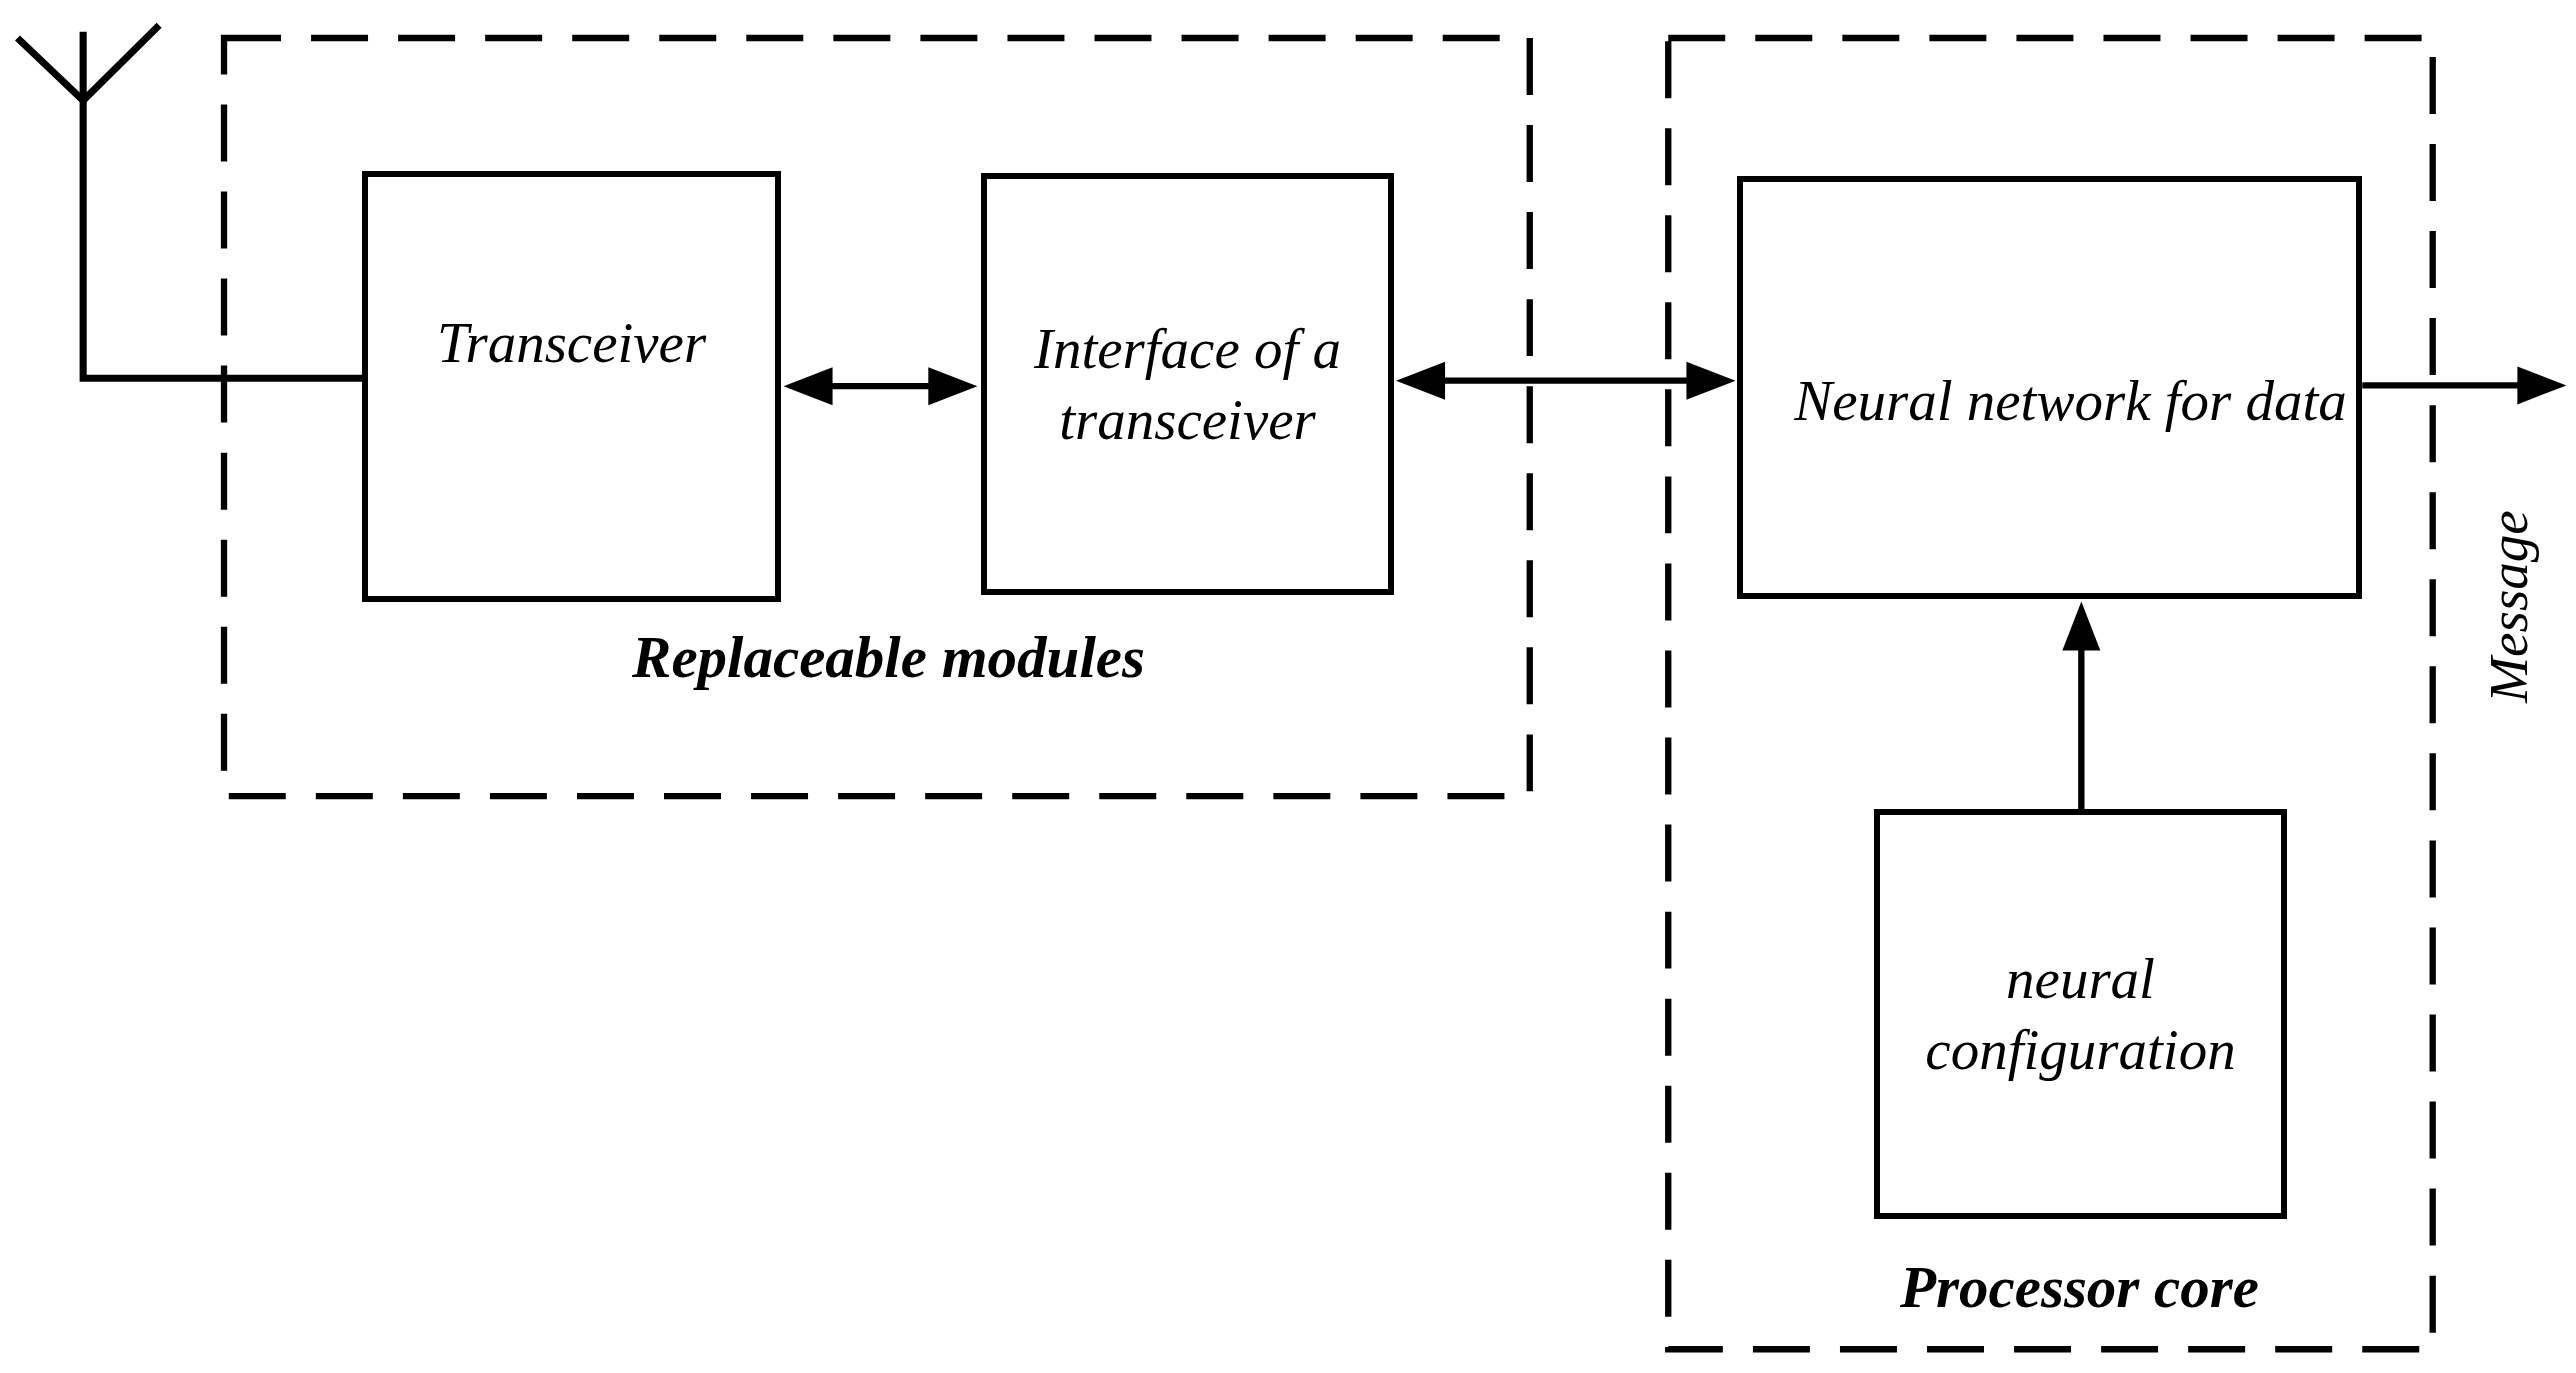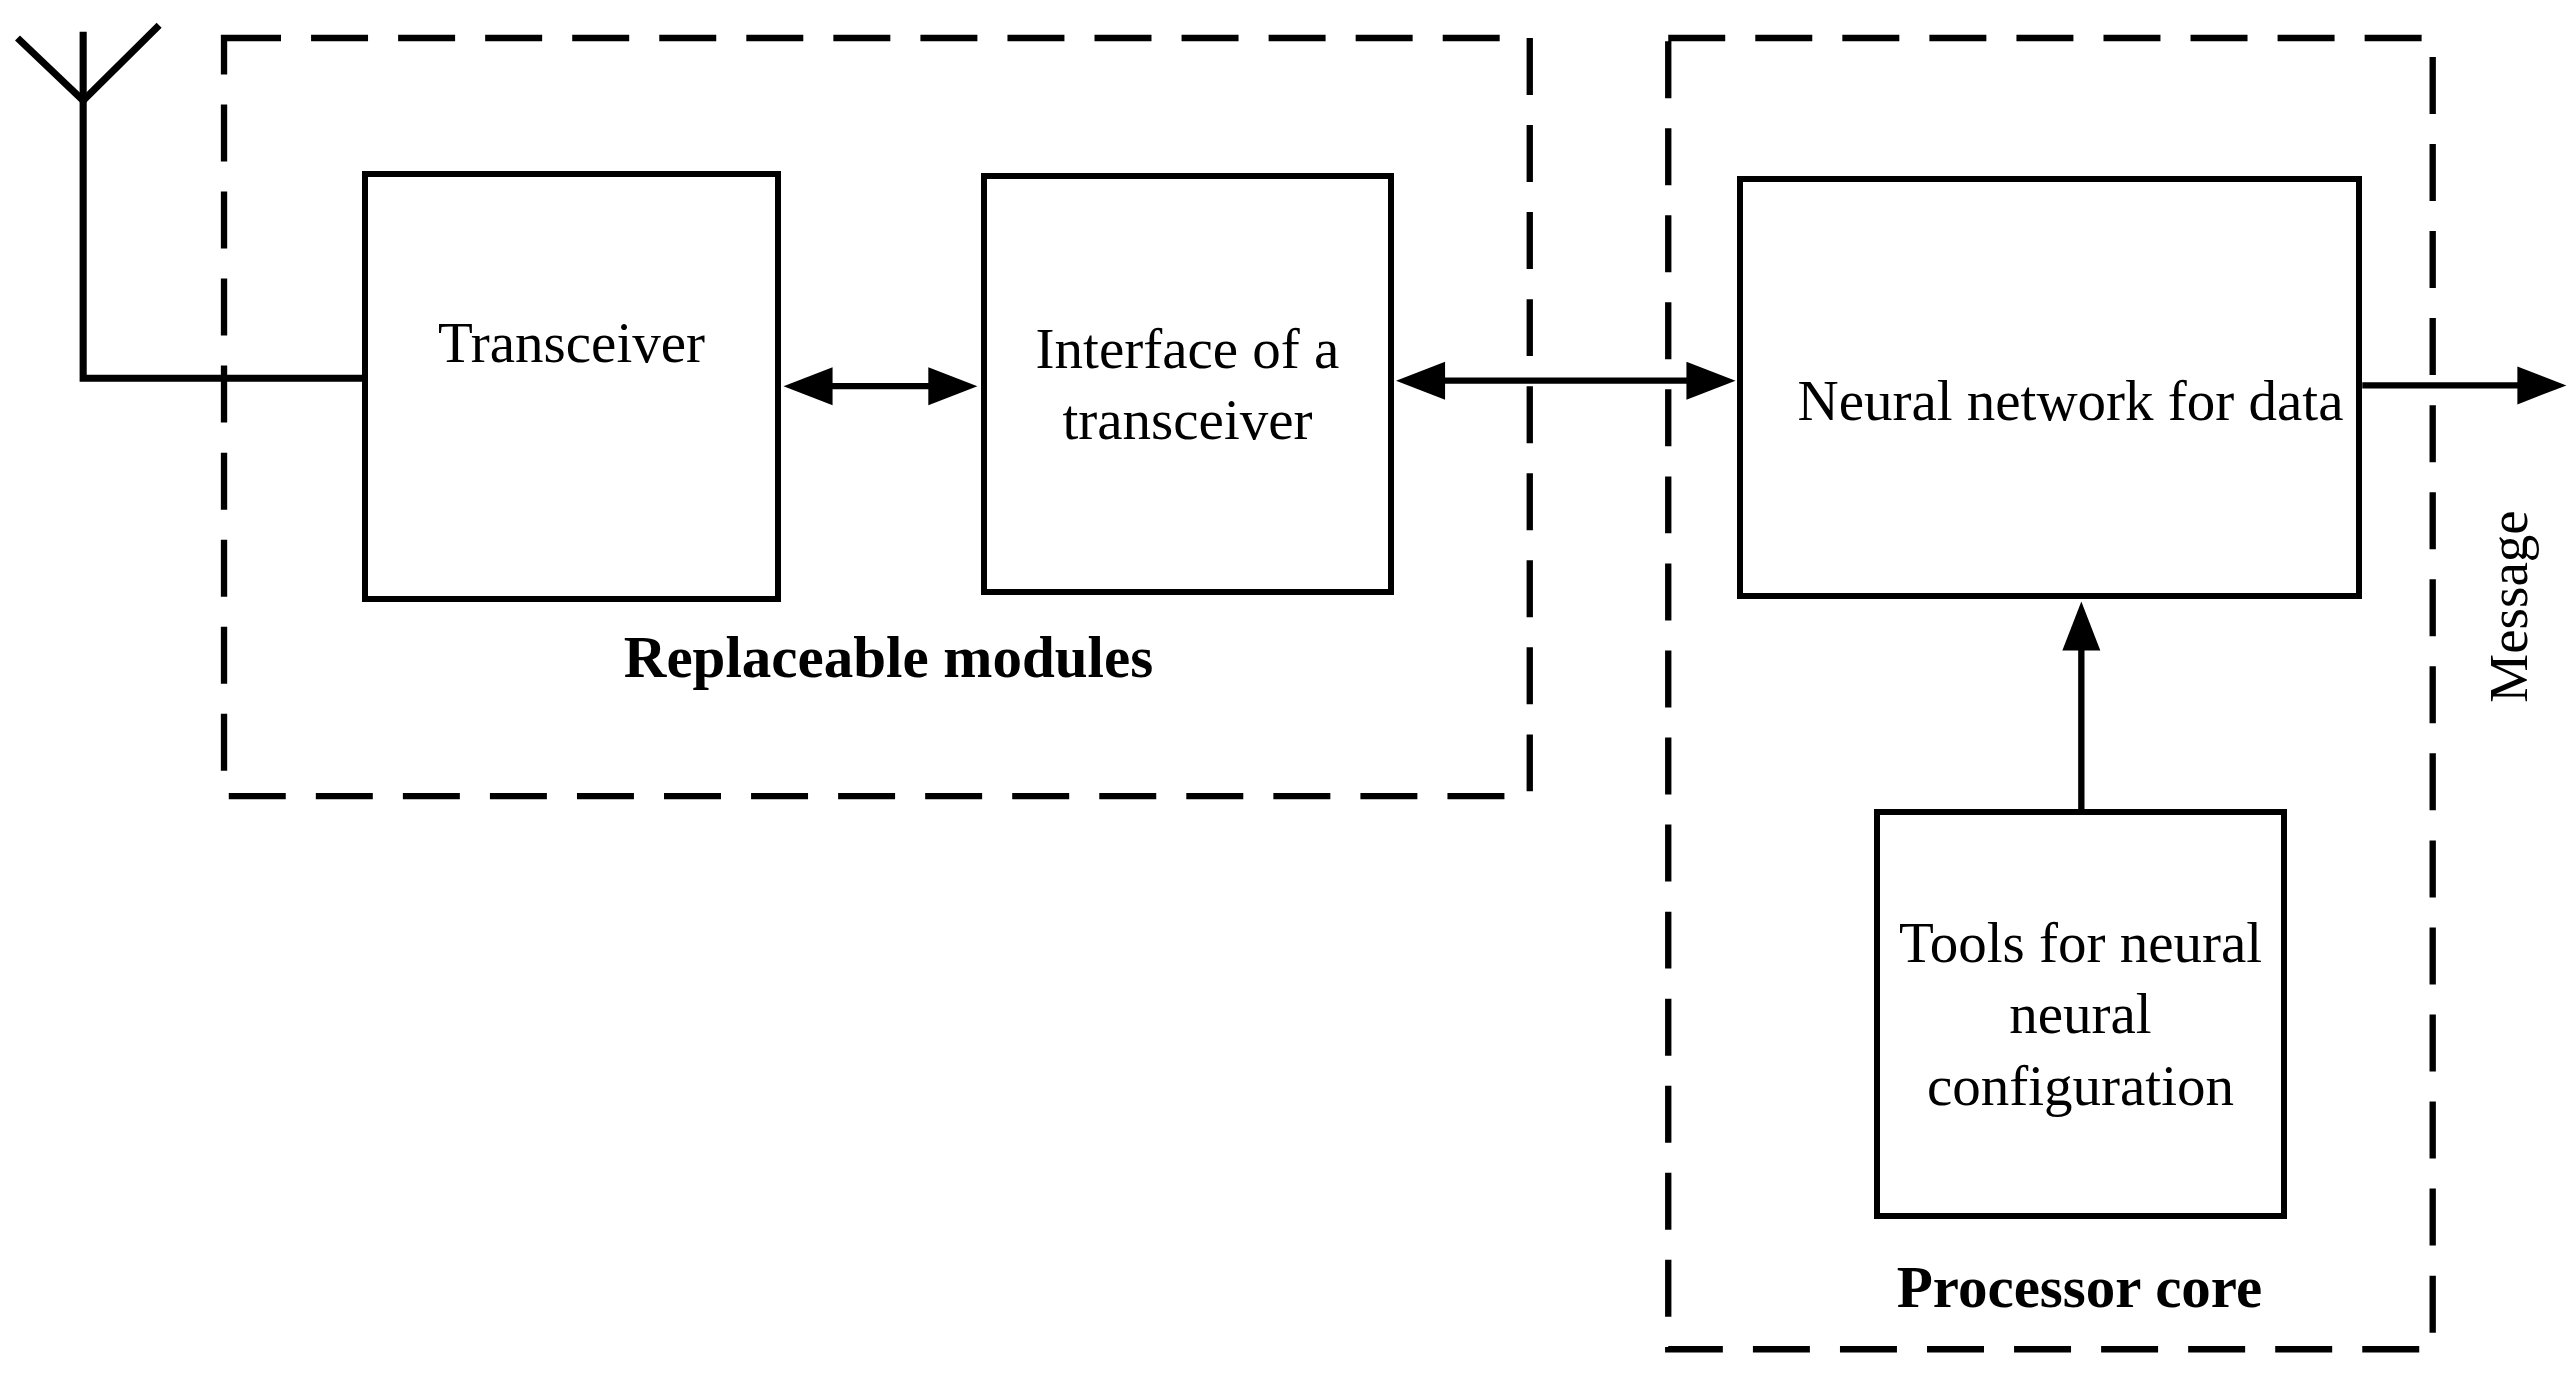--- a/index.html
+++ b/index.html
@@ -9,20 +9,21 @@
   }
   html,body{margin:0;padding:0;background:var(--bg);}
   #canvas{
     position:relative;
     width:2576px;
     height:1373px;
     background:var(--bg);
     font-family:"Liberation Serif","DejaVu Serif",serif;
     color:var(--text);
     overflow:hidden;
+    font-style:italic;
   }
   #wires{
     position:absolute;
     left:0;top:0;width:2576px;height:1373px;
     color:var(--line);
   }
   .box{
     position:absolute;
     border:6.3px solid var(--line);
     background:var(--bg);
@@ -112,21 +113,20 @@
     <span class="lbl">transceiver</span>
   </div>
 
   <div class="box" id="box-neural">
     <span class="lbl-group">
       <span class="lbl">Neural network for data</span>
     </span>
   </div>
 
   <div class="box" id="box-tools">
-    <span class="lbl">Tools for neural</span>
     <span class="lbl">neural</span>
     <span class="lbl">configuration</span>
   </div>
 
   <div class="group-label" id="label-replaceable">Replaceable modules</div>
   <div class="group-label" id="label-processor">Processor core</div>
 
   <div id="label-message">Message</div>
 
 </div>

